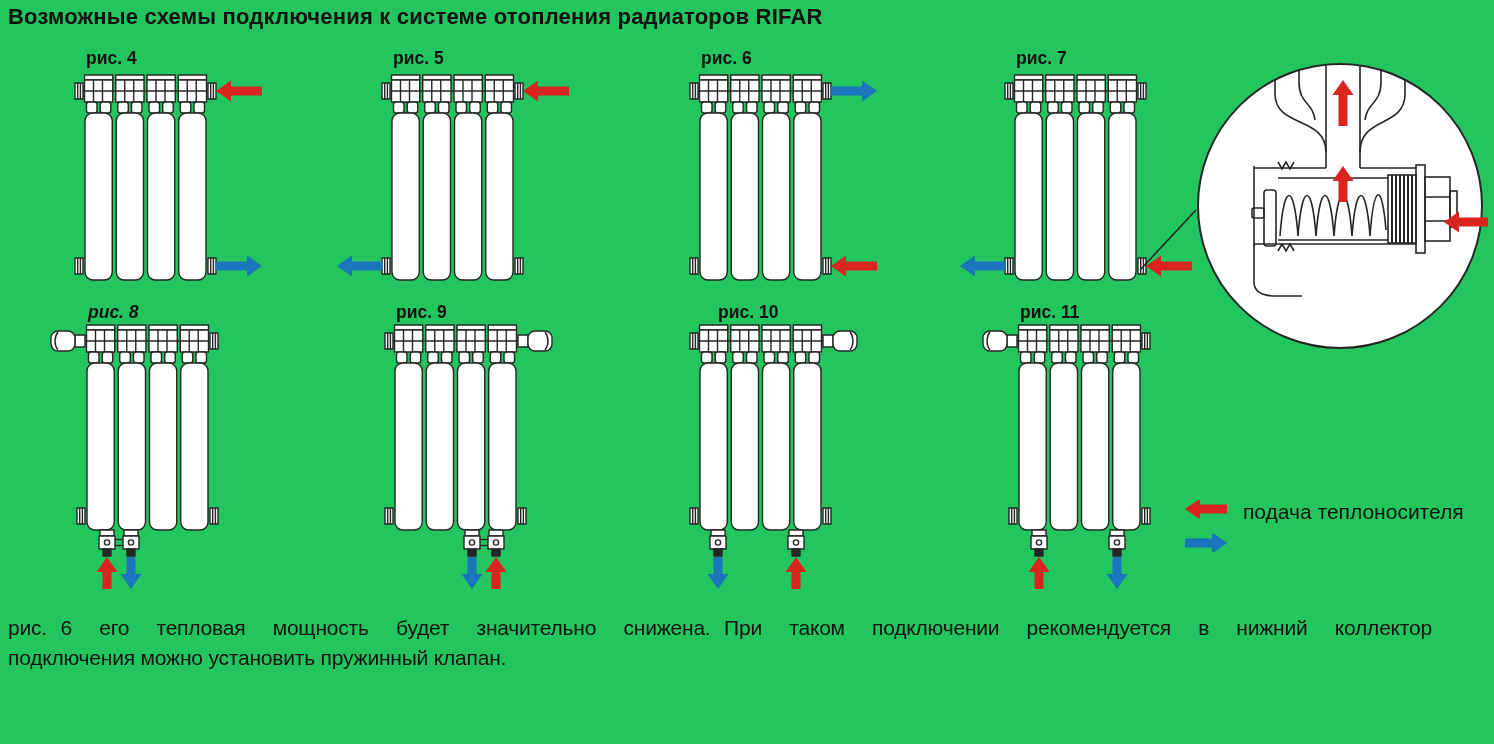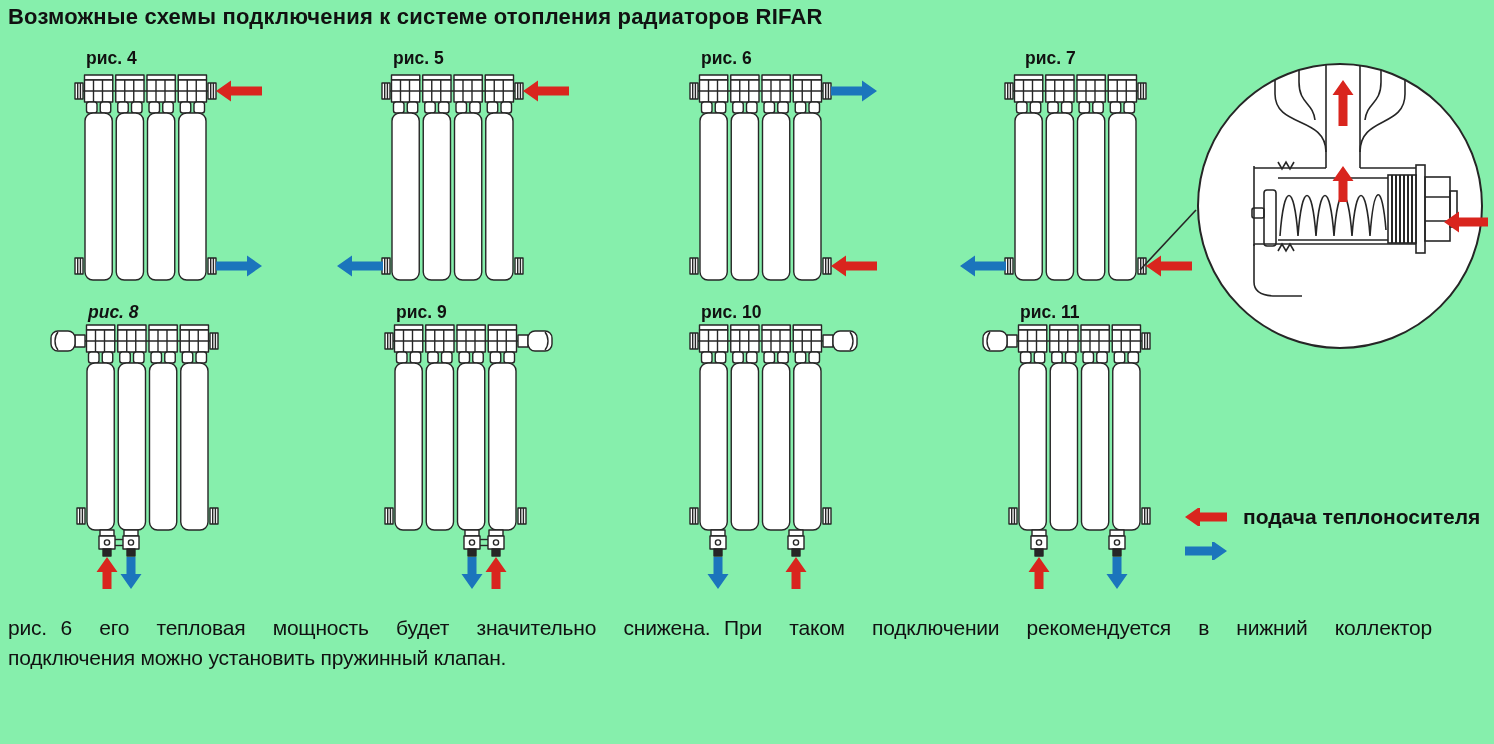--- a/index.html
+++ b/index.html
@@ -1,24 +1,24 @@
 <!DOCTYPE html>
 <html style="--supply: #d9251e; --return: #1b75bc; --line: #262626;"><head>
 <meta charset="utf-8">
 <style>
   html,body{margin:0;padding:0;background:#fff;}
-  .page{position:relative;width:1494px;height:744px;background:#86efac;overflow:hidden;
+  .page{position:relative;width:1494px;height:744px;background:#22c55e;overflow:hidden;
         font-family:"Liberation Sans",sans-serif;color:#111;}
   .title{position:absolute;left:8px;top:4px;font-size:22px;font-weight:bold;letter-spacing:.2px;white-space:nowrap;}
   .figure{position:absolute;width:310px;}
   .caption{position:absolute;top:0;font-size:17.5px;font-weight:bold;white-space:nowrap;}
   .figsvg{position:absolute;left:0;overflow:visible;}
   .detail-inset{position:absolute;left:1192px;top:58px;}
   .legend{position:absolute;left:1183px;top:500px;}
-  .legend-row{display:flex;align-items:center;height:34px;font-weight:bold;}
+  .legend-row{display:flex;align-items:flex-start;height:34px;}
   .legend-row svg{flex:0 0 auto;}
   .legend-label{font-size:21px;margin-left:14px;white-space:nowrap;}
   .features-heading{position:absolute;left:8px;top:584px;font-size:22px;font-weight:bold;}
   .features-heading .colon{font-weight:normal;}
   .paragraph{position:absolute;left:8px;top:613px;width:1424px;font-size:21px;line-height:30px;letter-spacing:-.2px;}
   .pline{white-space:pre-wrap;}
   .pline.just{text-align:justify;text-align-last:justify;}
 </style>
 </head>
 <body>
@@ -171,21 +171,21 @@
           <line x1="-2.5999999999999996" y1="3" x2="-2.5999999999999996" y2="19"></line>
           <rect x="125" y="3" width="8" height="16"></rect>
           <line x1="127.7" y1="3" x2="127.7" y2="19"></line>
           <line x1="130.4" y1="3" x2="130.4" y2="19"></line>
         </g>
         <polygon points="179,11 164,0.5 164,6.5 133,6.5 133,15.5 164,15.5 164,21.5" fill="#1b75bc" stroke="none"></polygon>
         <polygon points="133,186 148,175.5 148,181.5 179,181.5 179,190.5 148,190.5 148,196.5" fill="#d9251e" stroke="none"></polygon>
       </svg>
   </div>
   <div class="figure" style="left:953px;top:48px;">
-    <div class="caption" style="left:72px;">рис. 7</div>
+    <div class="caption" style="left:63px;">рис. 7</div>
     <svg class="figsvg" viewBox="-60 -14 310 260" width="310" height="260" style="top:18px;">
         <g fill="#fff" stroke="#262626" stroke-width="1.4" stroke-linejoin="round">
           <rect x="1.5" y="-5" width="28.25" height="5"></rect>
           <rect x="1.5" y="0" width="28.25" height="22"></rect>
           <line x1="10.5" y1="0" x2="10.5" y2="22"></line>
           <line x1="19.5" y1="0" x2="19.5" y2="22"></line>
           <rect x="3.5" y="22" width="10.5" height="11" rx="2.5"></rect>
           <rect x="17.25" y="22" width="10.5" height="11" rx="2.5"></rect>
           <rect x="2" y="33" width="27.25" height="167" rx="8"></rect>
           <rect x="32.75" y="-5" width="28.25" height="5"></rect>
@@ -343,21 +343,21 @@
           <circle cx="103" cy="212.5" r="2.6"></circle>
           <rect x="99" y="219" width="8" height="7" fill="#262626"></rect>
           <line x1="87" y1="209.5" x2="95" y2="209.5"></line>
           <line x1="87" y1="215.5" x2="95" y2="215.5"></line>
         </g>
         <polygon points="79,259 89.5,244 83.5,244 83.5,227 74.5,227 74.5,244 68.5,244" fill="#1b75bc" stroke="none"></polygon>
         <polygon points="103,227 113.5,242 107.5,242 107.5,259 98.5,259 98.5,242 92.5,242" fill="#d9251e" stroke="none"></polygon>
       </svg>
   </div>
   <div class="figure" style="left:638px;top:302px;">
-    <div class="caption" style="left:63px;">рис. 10</div>
+    <div class="caption" style="left:80px;">рис. 10</div>
     <svg class="figsvg" viewBox="-60 -14 310 290" width="310" height="290" style="top:14px;">
         <g fill="#fff" stroke="#262626" stroke-width="1.4" stroke-linejoin="round">
           <rect x="1.5" y="-5" width="28.25" height="5"></rect>
           <rect x="1.5" y="0" width="28.25" height="22"></rect>
           <line x1="10.5" y1="0" x2="10.5" y2="22"></line>
           <line x1="19.5" y1="0" x2="19.5" y2="22"></line>
           <rect x="3.5" y="22" width="10.5" height="11" rx="2.5"></rect>
           <rect x="17.25" y="22" width="10.5" height="11" rx="2.5"></rect>
           <rect x="2" y="33" width="27.25" height="167" rx="8"></rect>
           <rect x="32.75" y="-5" width="28.25" height="5"></rect>

